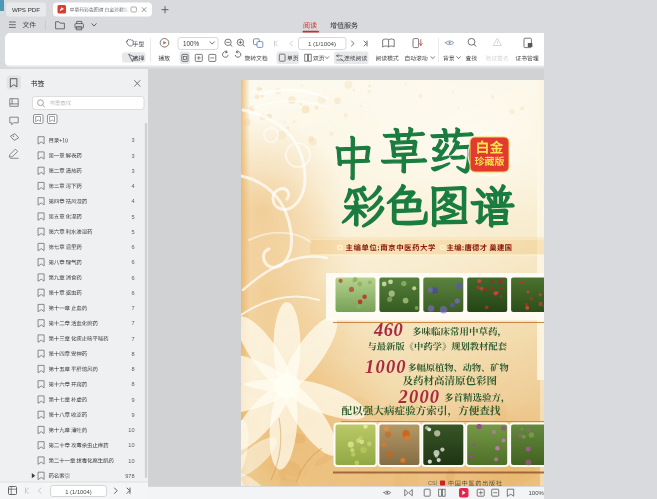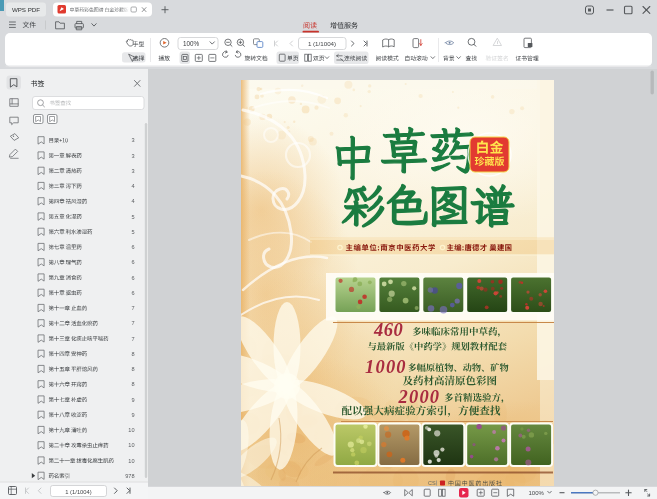--- a/index.html
+++ b/index.html
@@ -1,12 +1,12 @@
 <!DOCTYPE html>
-<html><head><meta charset="utf-8"><style>html,body{margin:0;padding:0;background:#d8dadd;}*{box-sizing:border-box;}#app{position:relative;width:657px;height:499px;overflow:hidden;font-family:"Liberation Sans",sans-serif;text-align:right;}</style></head><body>
+<html><head><meta charset="utf-8"><style>html,body{margin:0;padding:0;background:#d8dadd;}*{box-sizing:border-box;}#app{position:relative;width:544px;height:499px;overflow:hidden;font-family:"Liberation Sans",sans-serif;text-align:right;}</style></head><body>
 <div id="app">
     <svg width="657" height="499" viewBox="0 0 657 499" style="position:absolute;left:0;top:0">
       <defs>
 <clipPath id="pgclip">
           <rect x="0" y="0" width="313" height="406.5"></rect>
         </clipPath>
 <linearGradient id="fadeL" x1="0" y1="0" x2="1" y2="0">
 <stop offset="0" stop-color="#ffffff" stop-opacity="0"></stop>
           <stop offset="1" stop-color="#ffffff"></stop>
         </linearGradient>

